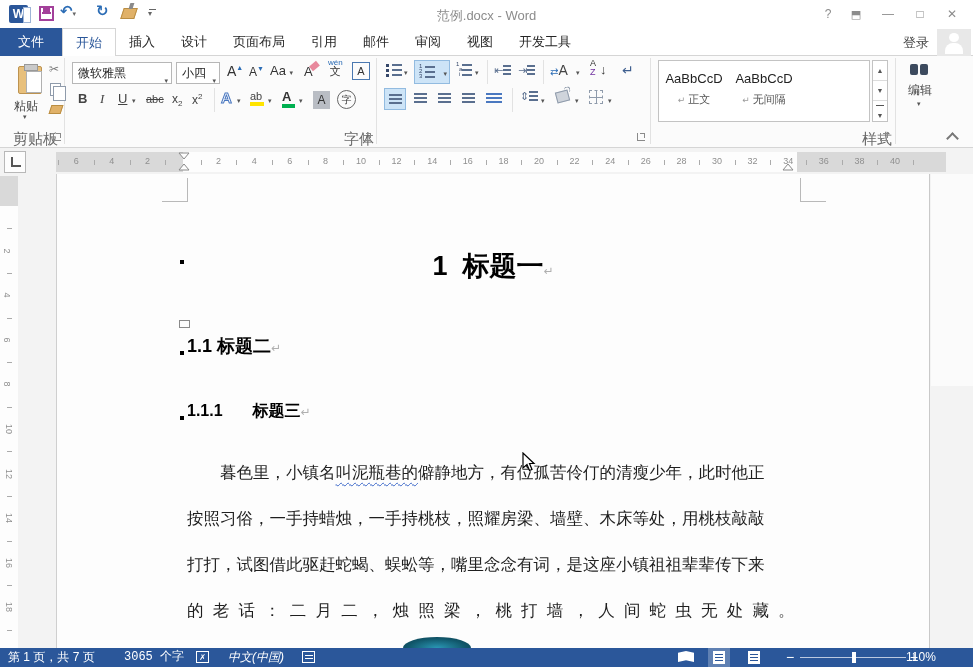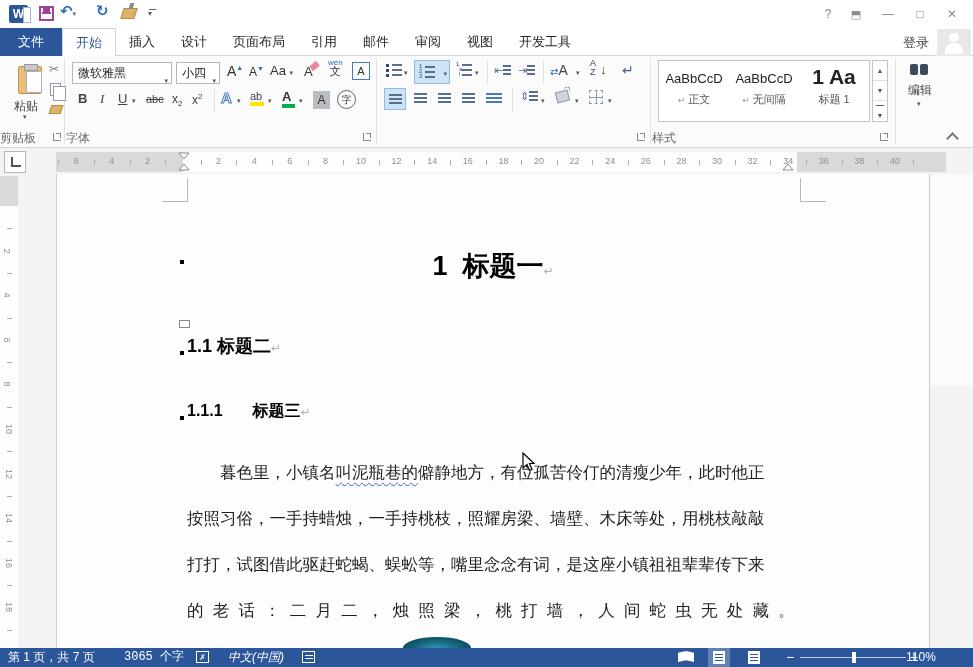--- a/index.html
+++ b/index.html
@@ -29,21 +29,21 @@
   #tab-strip { left:62px; top:0; height:28px; display:flex; }
   .rtab { padding:0 13px; font-size:13px; color:#262626; line-height:27px; height:28px; }
   .rtab.active { background:#fff; color:#2b579a; border:1px solid #d5d5d5; border-bottom:none; }
   #signin { right:44px; top:6px; font-size:13px; color:#444; }
   #avatar { right:2px; top:1px; width:34px; height:27px; background:#e8e8e8; }
   #avatar::before { content:""; position:absolute; left:12px; top:4px; width:10px; height:9px; border-radius:50%; background:#fff; }
   #avatar::after { content:""; position:absolute; left:8px; top:14px; width:18px; height:11px; border-radius:8px 8px 0 0; background:#fff; }
   
   #ribbon { left:0; top:56px; width:973px; height:92px; background:#fbfbfb; border-bottom:1px solid #d5d5d5; }
   .vsep { top:2px; width:1px; height:86px; background:#e2e2e2; }
-  .grp-label { top:74px; font-size:12px; color:#696969; text-align:left; }
+  .grp-label { top:74px; font-size:15px; color:#696969; text-align:right; }
   .launcher { width:8px; height:8px; border-left:1px solid #8a8a8a; border-bottom:1px solid #8a8a8a; }
   .launcher::after { content:""; position:absolute; right:0px; top:0px; width:4px; height:4px; border-right:1px solid #8a8a8a; border-top:1px solid #8a8a8a; }
   .caret { font-size:7px; color:#555; }
   .combo { height:22px; background:#fff; border:1px solid #b7b7b7; font-size:12px; color:#222; line-height:20px; padding-left:5px; }
   .combo .caret { position:absolute; right:3px; top:8px; }
   .hl-box { background:#cde4f7; border:1px solid #92bbe0; }
   .lines-ico { width:13px; height:11px; background:repeating-linear-gradient(to bottom, #5a6f8f 0 2px, transparent 2px 4px); }
   .lines-ico.blue { background:repeating-linear-gradient(to bottom, #4a78c0 0 2px, transparent 2px 4px); }
   .list-ico { width:16px; height:12px; }
   .list-ico i { position:absolute; left:6px; width:10px; height:2px; background:#5a6f8f; }
@@ -102,20 +102,21 @@
 </head>
 <body>
 
 <div class="abs" id="titlebar">
   <div class="abs" id="word-logo">W</div>
   <div class="abs" id="save-icon"></div>
   <div class="abs qat arrow-ico" style="left:60px;top:2px;">↶<span class="mini-caret">▾</span></div>
   <div class="abs qat arrow-ico" style="left:96px;top:2px;">↻</div>
   <div class="abs" id="fmt-painter"></div>
   <div class="abs" id="qat-more">▾</div>
+  <div class="abs" id="doc-title">范例.docx - Word</div>
   <div class="abs winbtn" style="right:132px;">?</div>
   <div class="abs winbtn" style="right:104px;font-size:11px;">⬒</div>
   <div class="abs winbtn" style="right:72px;">—</div>
   <div class="abs winbtn" style="right:40px;">□</div>
   <div class="abs winbtn" style="right:8px;">✕</div>
 </div>
 
 <div class="abs" id="tabs-row">
   <div class="abs" id="file-tab">文件</div>
   <div class="abs" id="tab-strip">
@@ -246,24 +247,20 @@
   <div class="abs launcher" style="left:637px;top:77px;"></div>
 
   <div class="abs" id="style-gallery">
     <div class="abs style-item" style="left:2px;width:66px;">
       <div class="style-prev">AaBbCcD</div>
       <div class="style-name"><span class="retmark">↵</span> <span>正文</span></div>
     </div>
     <div class="abs style-item" style="left:72px;width:66px;">
       <div class="style-prev">AaBbCcD</div>
       <div class="style-name"><span class="retmark">↵</span> <span>无间隔</span></div>
-    </div>
-    <div class="abs style-item" style="left:142px;width:66px;">
-      <div class="style-prev h1p">1 Aa</div>
-      <div class="style-name h1n">标题 1</div>
     </div>
   </div>
   <div class="abs" id="style-scroll">
     <div>▲</div>
     <div>▼</div>
     <div style="border-bottom:none;border-top:1px solid #555;margin:4px 3px 0;">▼</div>
   </div>
   <div class="abs grp-label" style="left:652px;width:240px;">样式</div>
   <div class="abs launcher" style="left:880px;top:77px;"></div>
 

